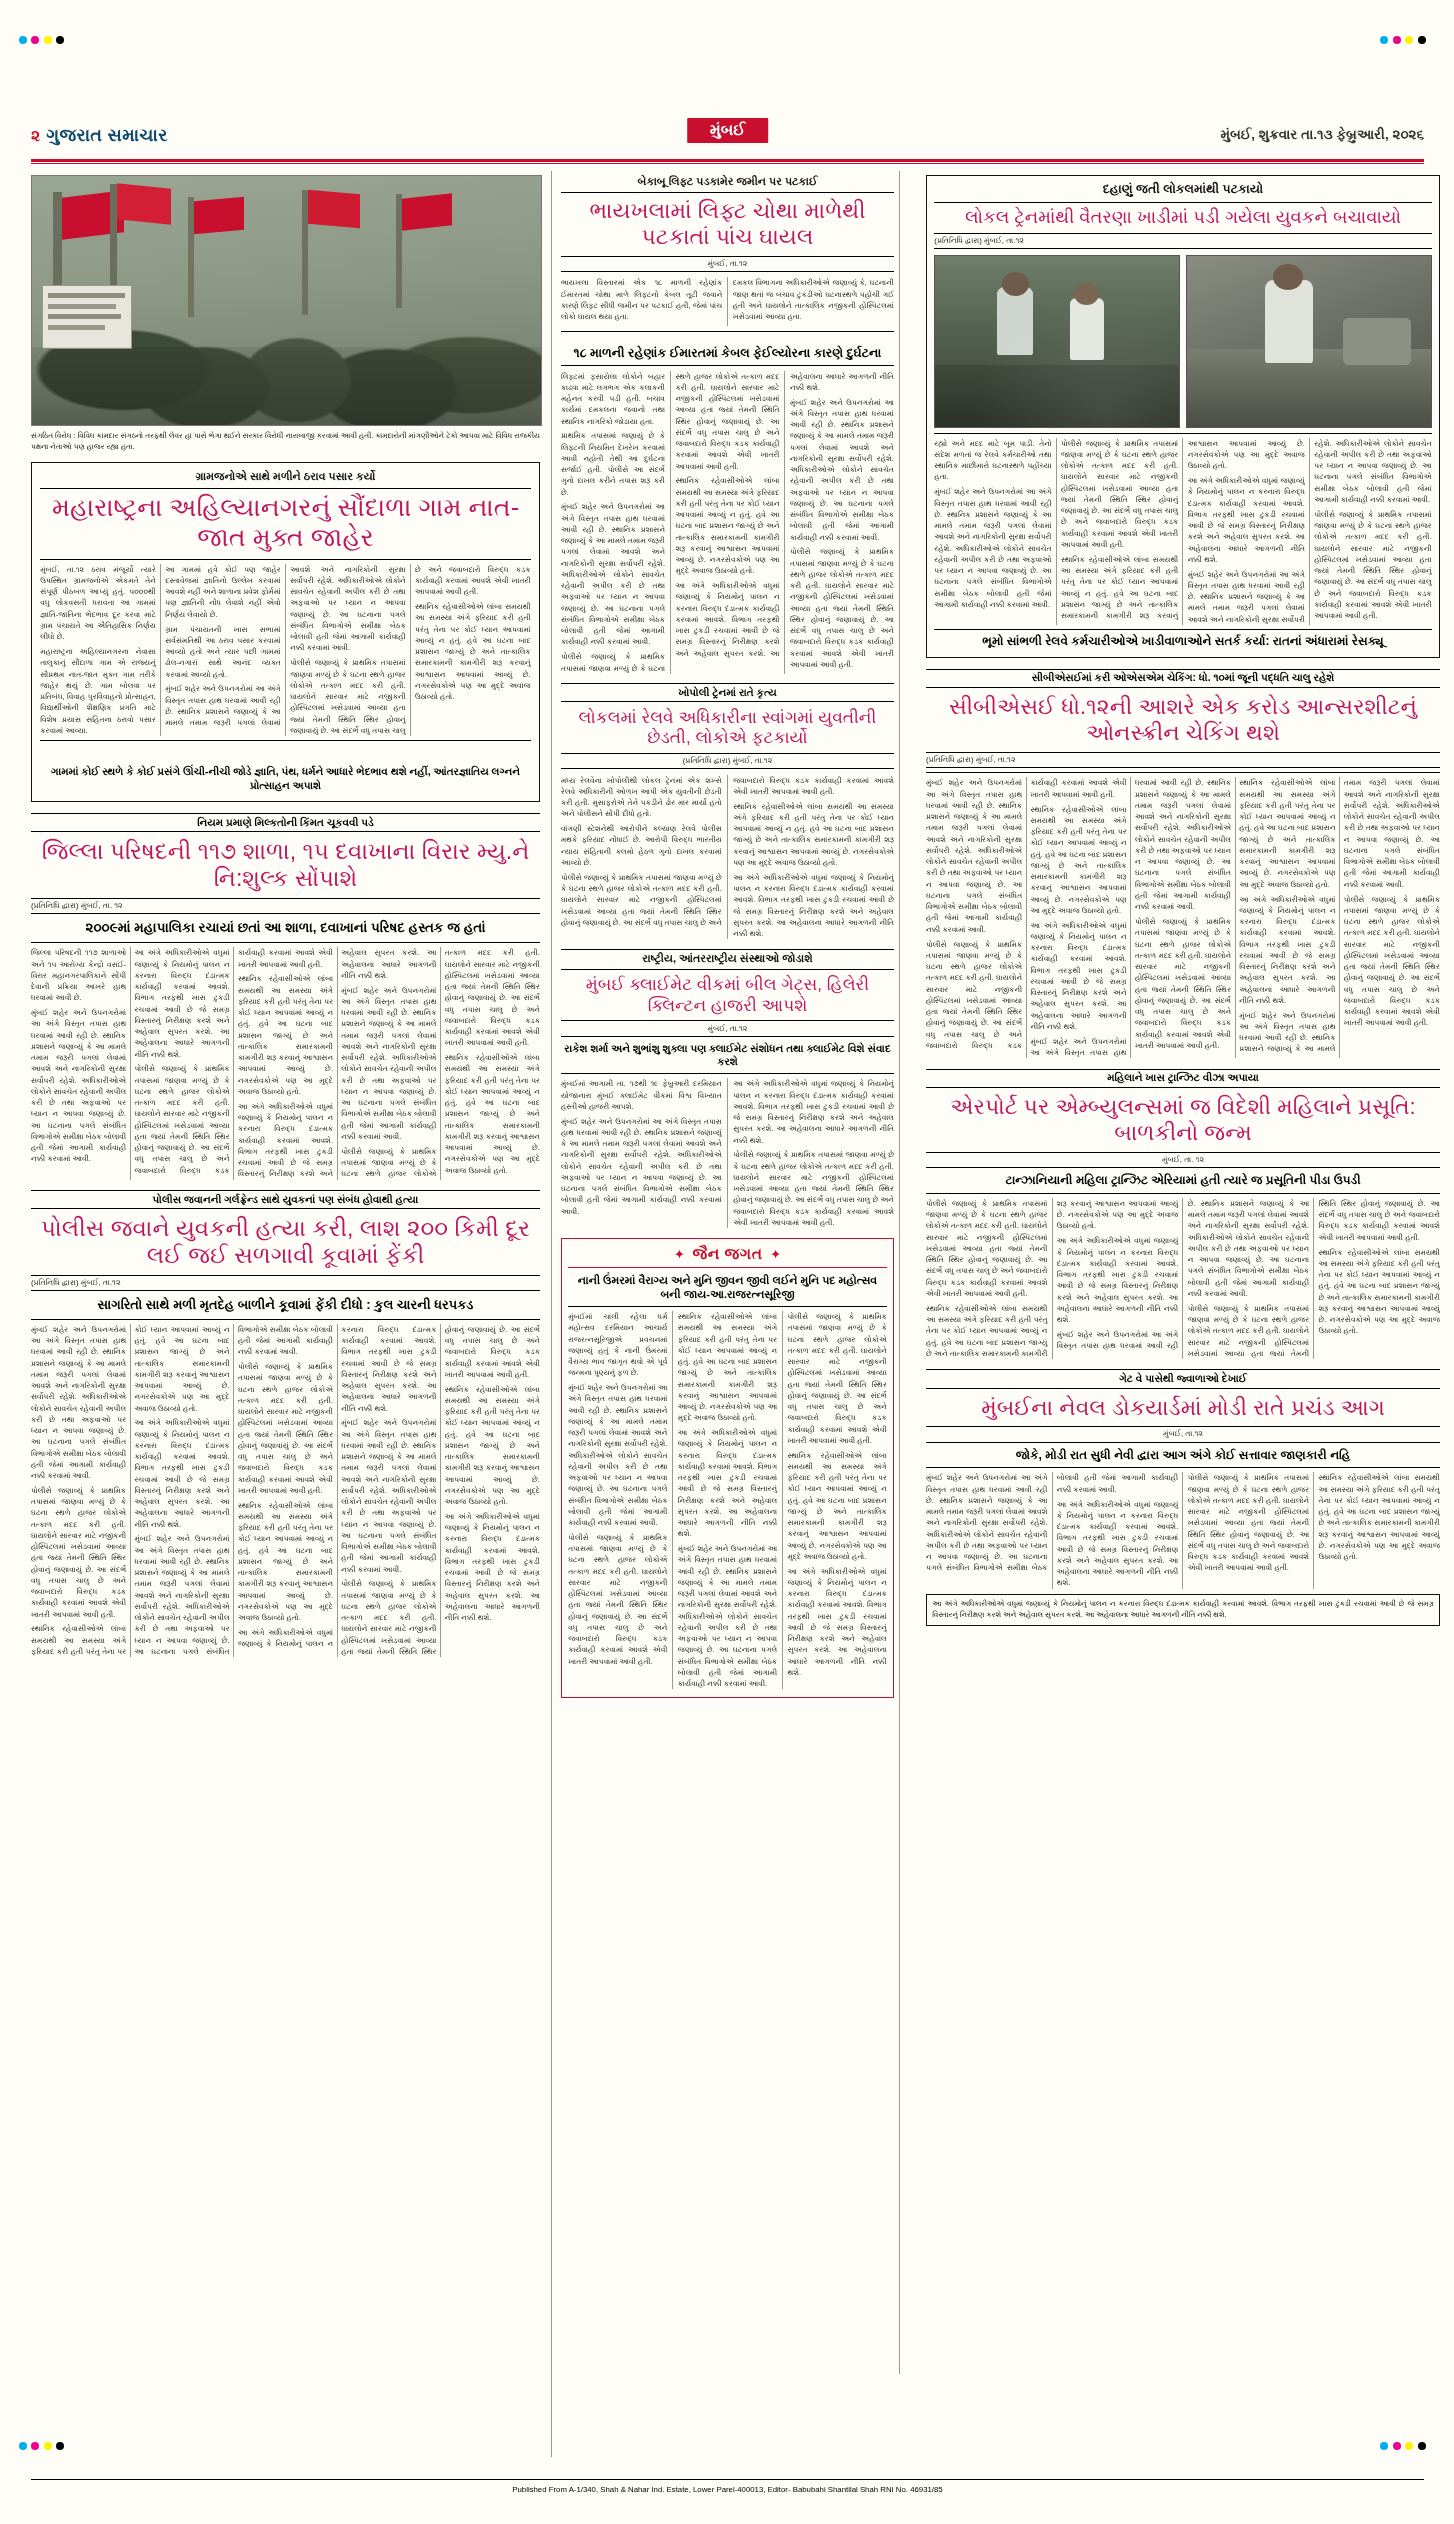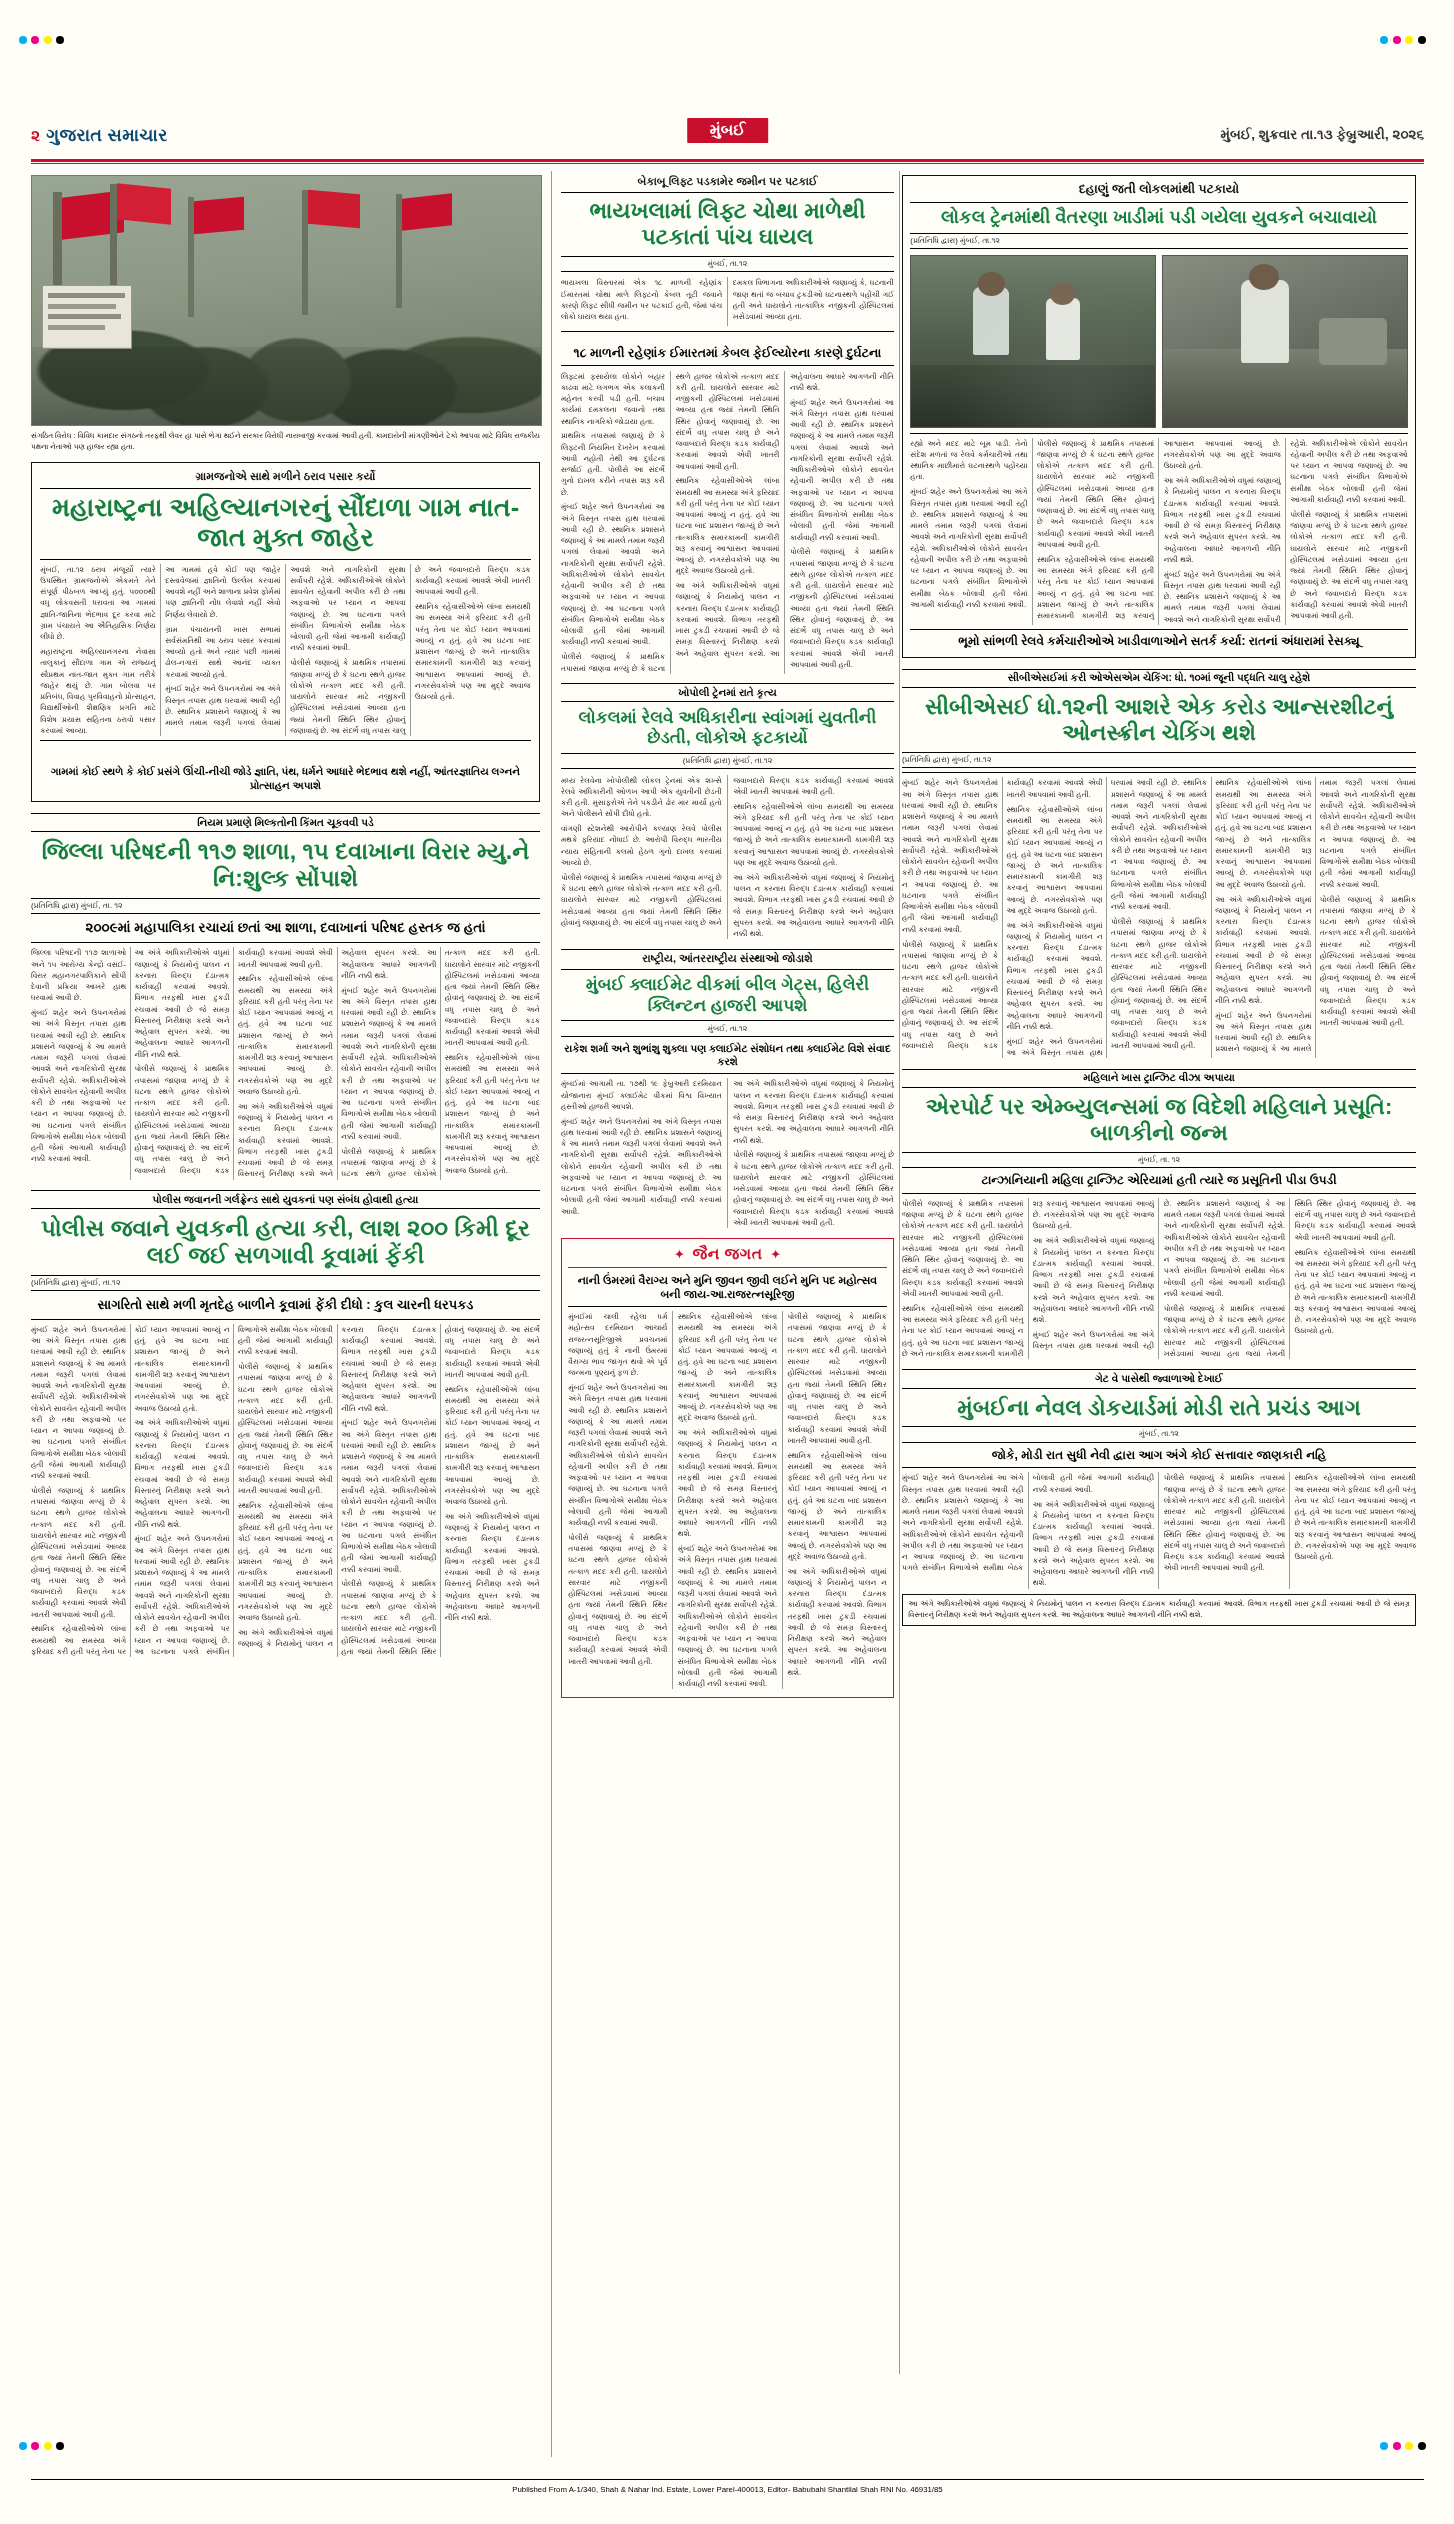--- a/index.html
+++ b/index.html
@@ -12,21 +12,21 @@
   .mh-pageno { font-size:15.6px; font-weight:bold; color:#c8102e; }
   .mh-title { font-size:17.7px; font-weight:bold; color:#0c4a6e; letter-spacing:0.3px; }
   .mh-center { position:absolute; left:50%; transform:translateX(-50%); top:-4.2px; }
   .mh-city-band { background:#c8102e; color:#fff; font-size:15.6px; font-weight:bold; padding:3.1px 23px 5.2px 23px; border-radius:1px; }
   .mh-right { position:absolute; right:0; top:2.1px; font-size:13.5px; font-weight:bold; color:#333; }
   .mh-rule { position:absolute; left:31px; top:159px; width:1393px; height:2.6px; background:#c8102e; }
   .mh-rule2 { position:absolute; left:31px; top:163px; width:1393px; height:1px; background:#c8102e; }
 
   
   .col { position:absolute; box-sizing:border-box; }
-  .hl { font-weight:bold; color:#15803d; line-height:1.18; }
+  .hl { font-weight:normal; color:#be185d; line-height:1.18; }
   .kicker { font-size:11px; font-weight:bold; color:#111; text-align:center; line-height:1.25; }
   .byline { font-size:7.8px; color:#222; }
   .body { font-size:7.4px; line-height:1.52; text-align:justify; color:#111; letter-spacing:0.1px; }
   .body p { margin:0 0 3.6px 0; }
   .center { text-align:center; }
   .boxed { border:1px solid #111; }
   .sep { border-top:0.5px solid #000; margin:4.2px 0; }
 
   .photo { background:#b9c3ad; position:relative; overflow:hidden; }
   .cap { font-size:7.3px; line-height:1.45; text-align:justify; }
@@ -251,21 +251,21 @@
         <p>આ અંગે અધિકારીઓએ વધુમાં જણાવ્યું કે નિયમોનું પાલન ન કરનારા વિરુદ્ધ દંડાત્મક કાર્યવાહી કરવામાં આવશે. વિભાગ તરફથી ખાસ ટુકડી રચવામાં આવી છે જે સમગ્ર વિસ્તારનું નિરીક્ષણ કરશે અને અહેવાલ સુપરત કરશે. આ અહેવાલના આધારે આગળની નીતિ નક્કી થશે.</p>
         <p>મુંબઈ શહેર અને ઉપનગરોમાં આ અંગે વિસ્તૃત તપાસ હાથ ધરવામાં આવી રહી છે. સ્થાનિક પ્રશાસને જણાવ્યું કે આ મામલે તમામ જરૂરી પગલાં લેવામાં આવશે અને નાગરિકોની સુરક્ષા સર્વોપરી રહેશે. અધિકારીઓએ લોકોને સાવચેત રહેવાની અપીલ કરી છે તથા અફવાઓ પર ધ્યાન ન આપવા જણાવ્યું છે. આ ઘટનાના પગલે સંબંધિત વિભાગોએ સમીક્ષા બેઠક બોલાવી હતી જેમાં આગામી કાર્યવાહી નક્કી કરવામાં આવી.</p>
         <p>પોલીસે જણાવ્યું કે પ્રાથમિક તપાસમાં જાણવા મળ્યું છે કે ઘટના સ્થળે હાજર લોકોએ તત્કાળ મદદ કરી હતી. ઘાયલોને સારવાર માટે નજીકની હોસ્પિટલમાં ખસેડવામાં આવ્યા હતા જ્યાં તેમની સ્થિતિ સ્થિર હોવાનું જણાવાયું છે. આ સંદર્ભે વધુ તપાસ ચાલુ છે અને જવાબદારો વિરુદ્ધ કડક કાર્યવાહી કરવામાં આવશે એવી ખાતરી આપવામાં આવી હતી.</p>
         <p>સ્થાનિક રહેવાસીઓએ લાંબા સમયથી આ સમસ્યા અંગે ફરિયાદ કરી હતી પરંતુ તેના પર કોઈ ધ્યાન આપવામાં આવ્યું ન હતું. હવે આ ઘટના બાદ પ્રશાસન જાગ્યું છે અને તાત્કાલિક સમારકામની કામગીરી શરૂ કરવાનું આશ્વાસન આપવામાં આવ્યું છે. નગરસેવકોએ પણ આ મુદ્દે અવાજ ઉઠાવ્યો હતો.</p>
         <p>આ અંગે અધિકારીઓએ વધુમાં જણાવ્યું કે નિયમોનું પાલન ન કરનારા વિરુદ્ધ દંડાત્મક કાર્યવાહી કરવામાં આવશે. વિભાગ તરફથી ખાસ ટુકડી રચવામાં આવી છે જે સમગ્ર વિસ્તારનું નિરીક્ષણ કરશે અને અહેવાલ સુપરત કરશે. આ અહેવાલના આધારે આગળની નીતિ નક્કી થશે.</p>
       </div>
     </div>
 
   </div>
 
-  <div class="col" style="left:902px; top:175px; width:514px;">
+  <div class="col" style="left:926px; top:175px; width:514px;">
 
     <div class="boxed" style="width:514px; padding:6.2px 7.3px 7.3px 7.3px; box-sizing:border-box;">
       <div class="kicker" style="font-size:12.5px;">દહાણું જતી લોકલમાંથી પટકાયો</div>
       <div class="sep"></div>
       <div class="hl center" style="font-size:18px; line-height:1.2; margin:3.1px 0 4.2px 0;">લોકલ ટ્રેનમાંથી વૈતરણા ખાડીમાં પડી ગયેલા યુવકને બચાવાયો</div>
       <div class="byline" style="border-top:0.5px solid #000; border-bottom:0.5px solid #000; padding:2.1px 0;">(પ્રતિનિધિ દ્વારા) મુંબઈ, તા.૧૨</div>
 
       <div style="display:flex; gap:6.2px; margin-top:6.2px;">
         <div class="photo ph-water" style="width:246px; height:171px; border:0.5px solid #555; position:relative;">
           <div style="position:absolute; left:0; bottom:0; width:100%; height:62px; background:linear-gradient(180deg,#3f4a3c,#2b3228);"></div>

